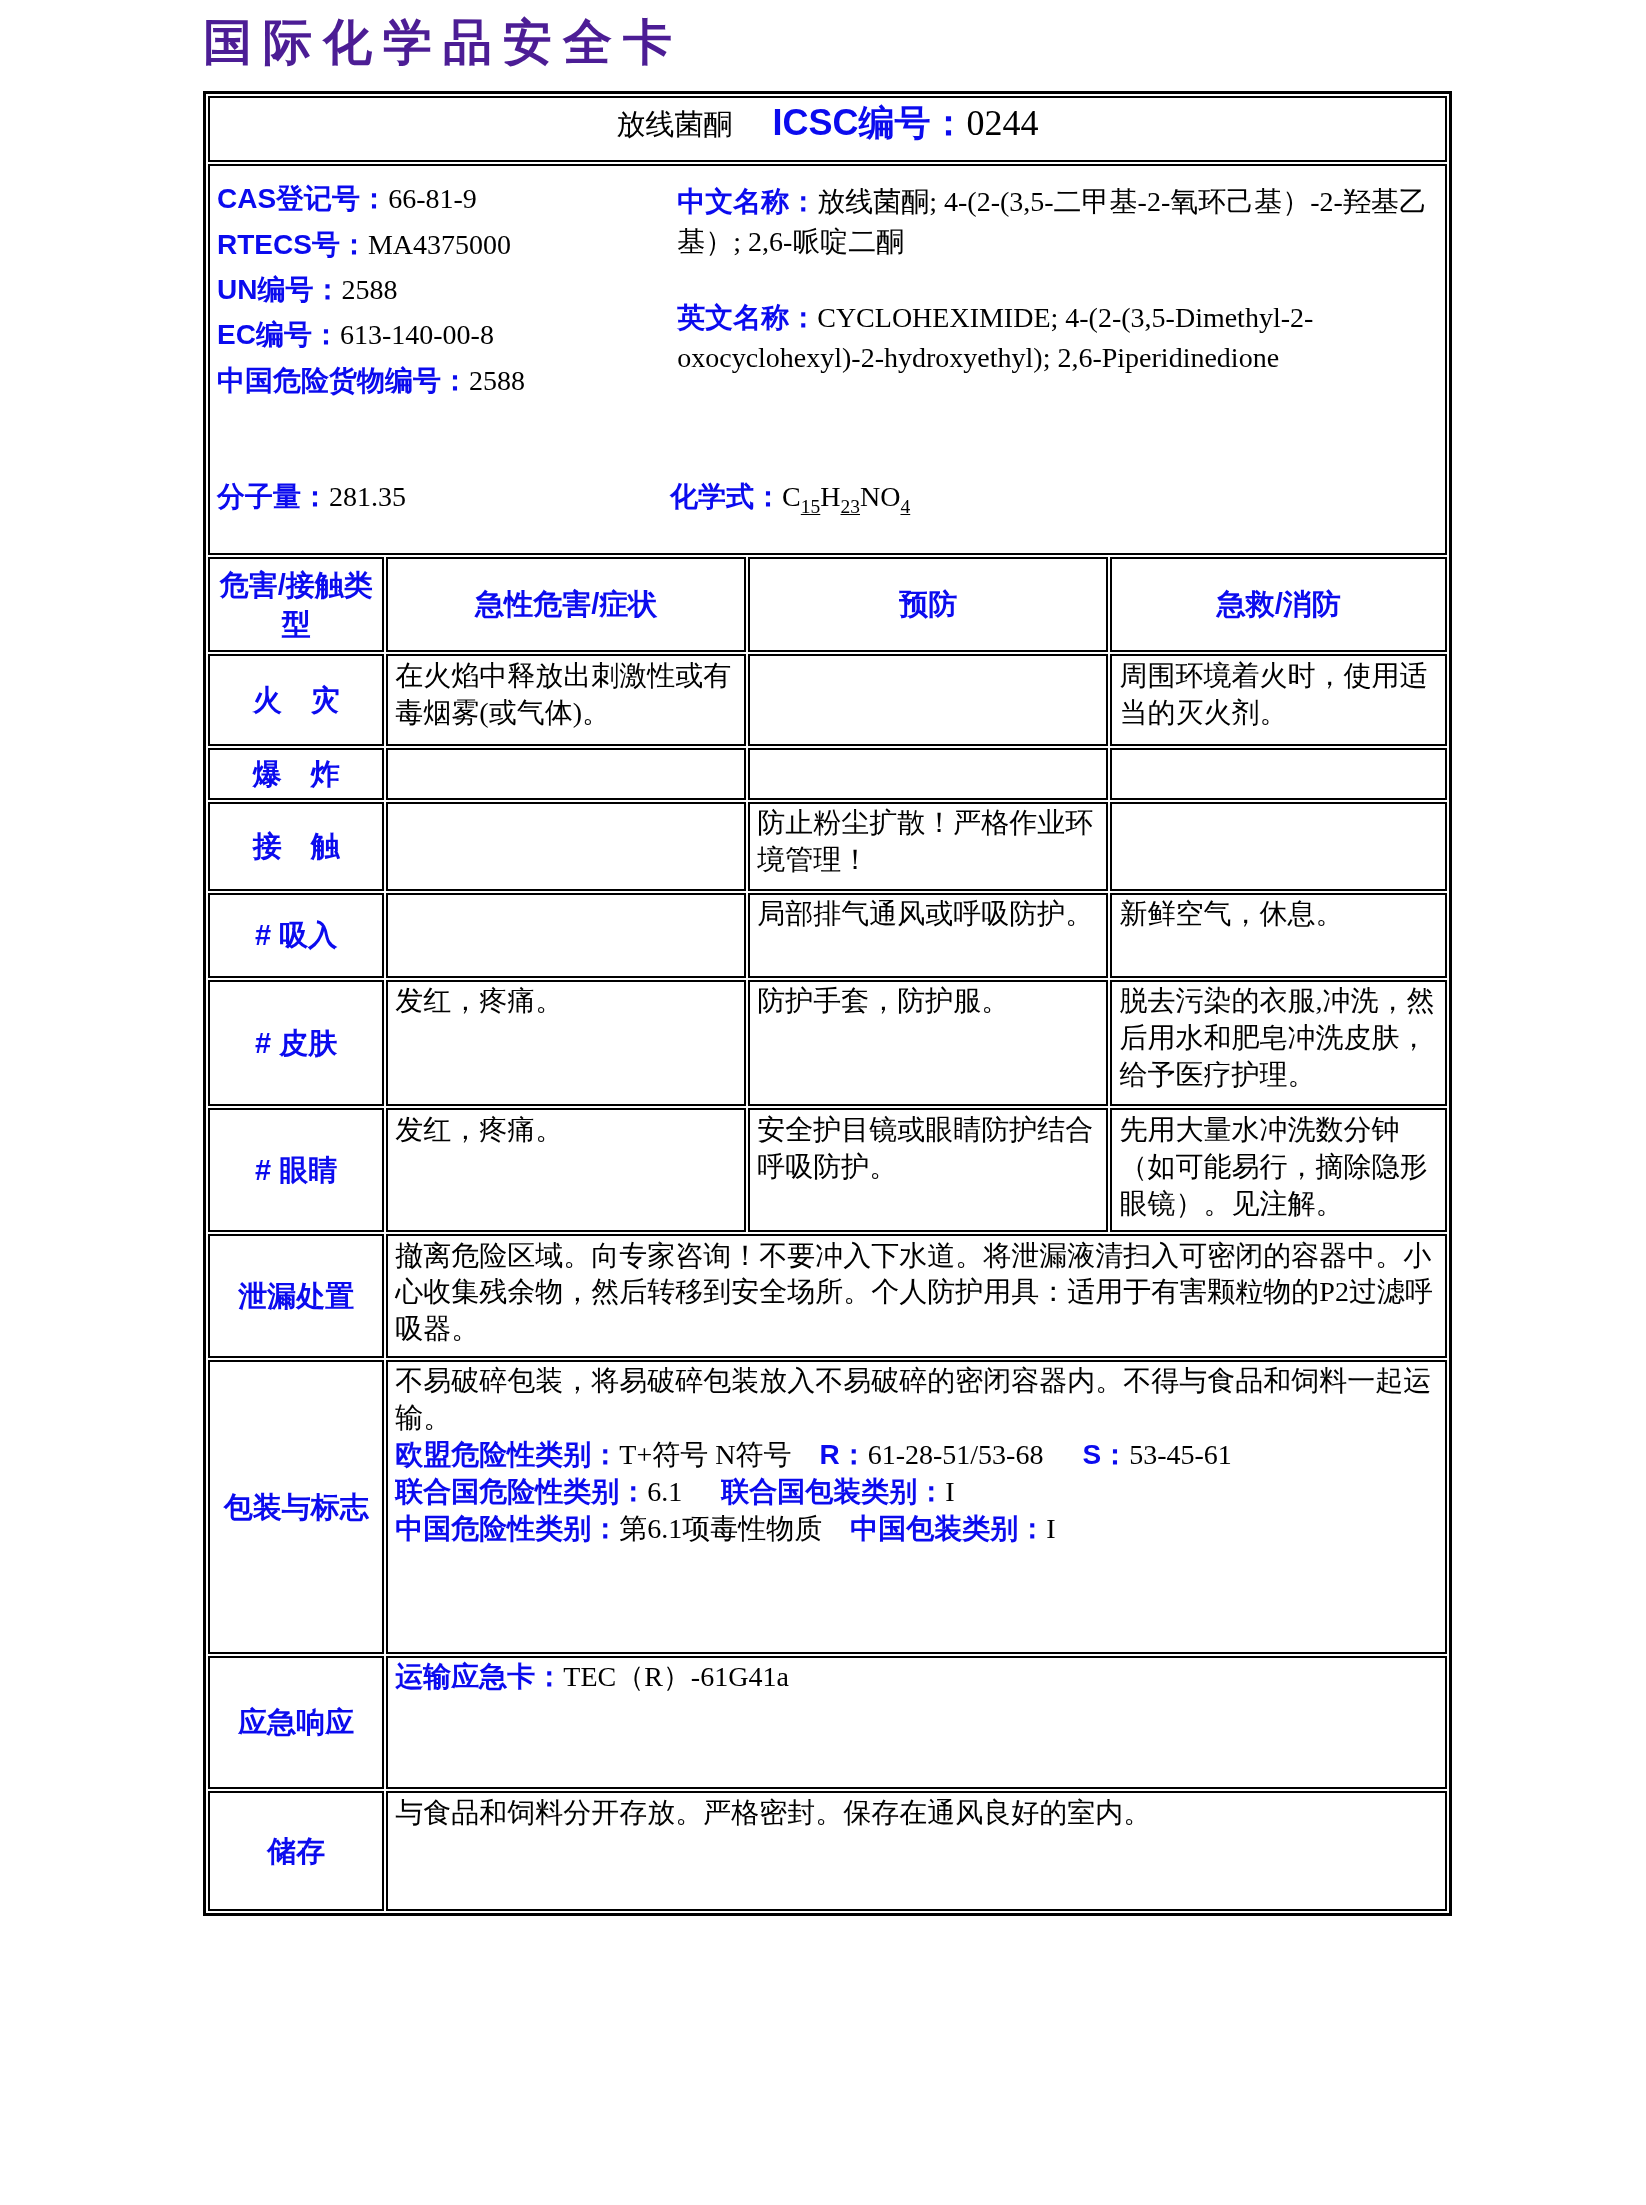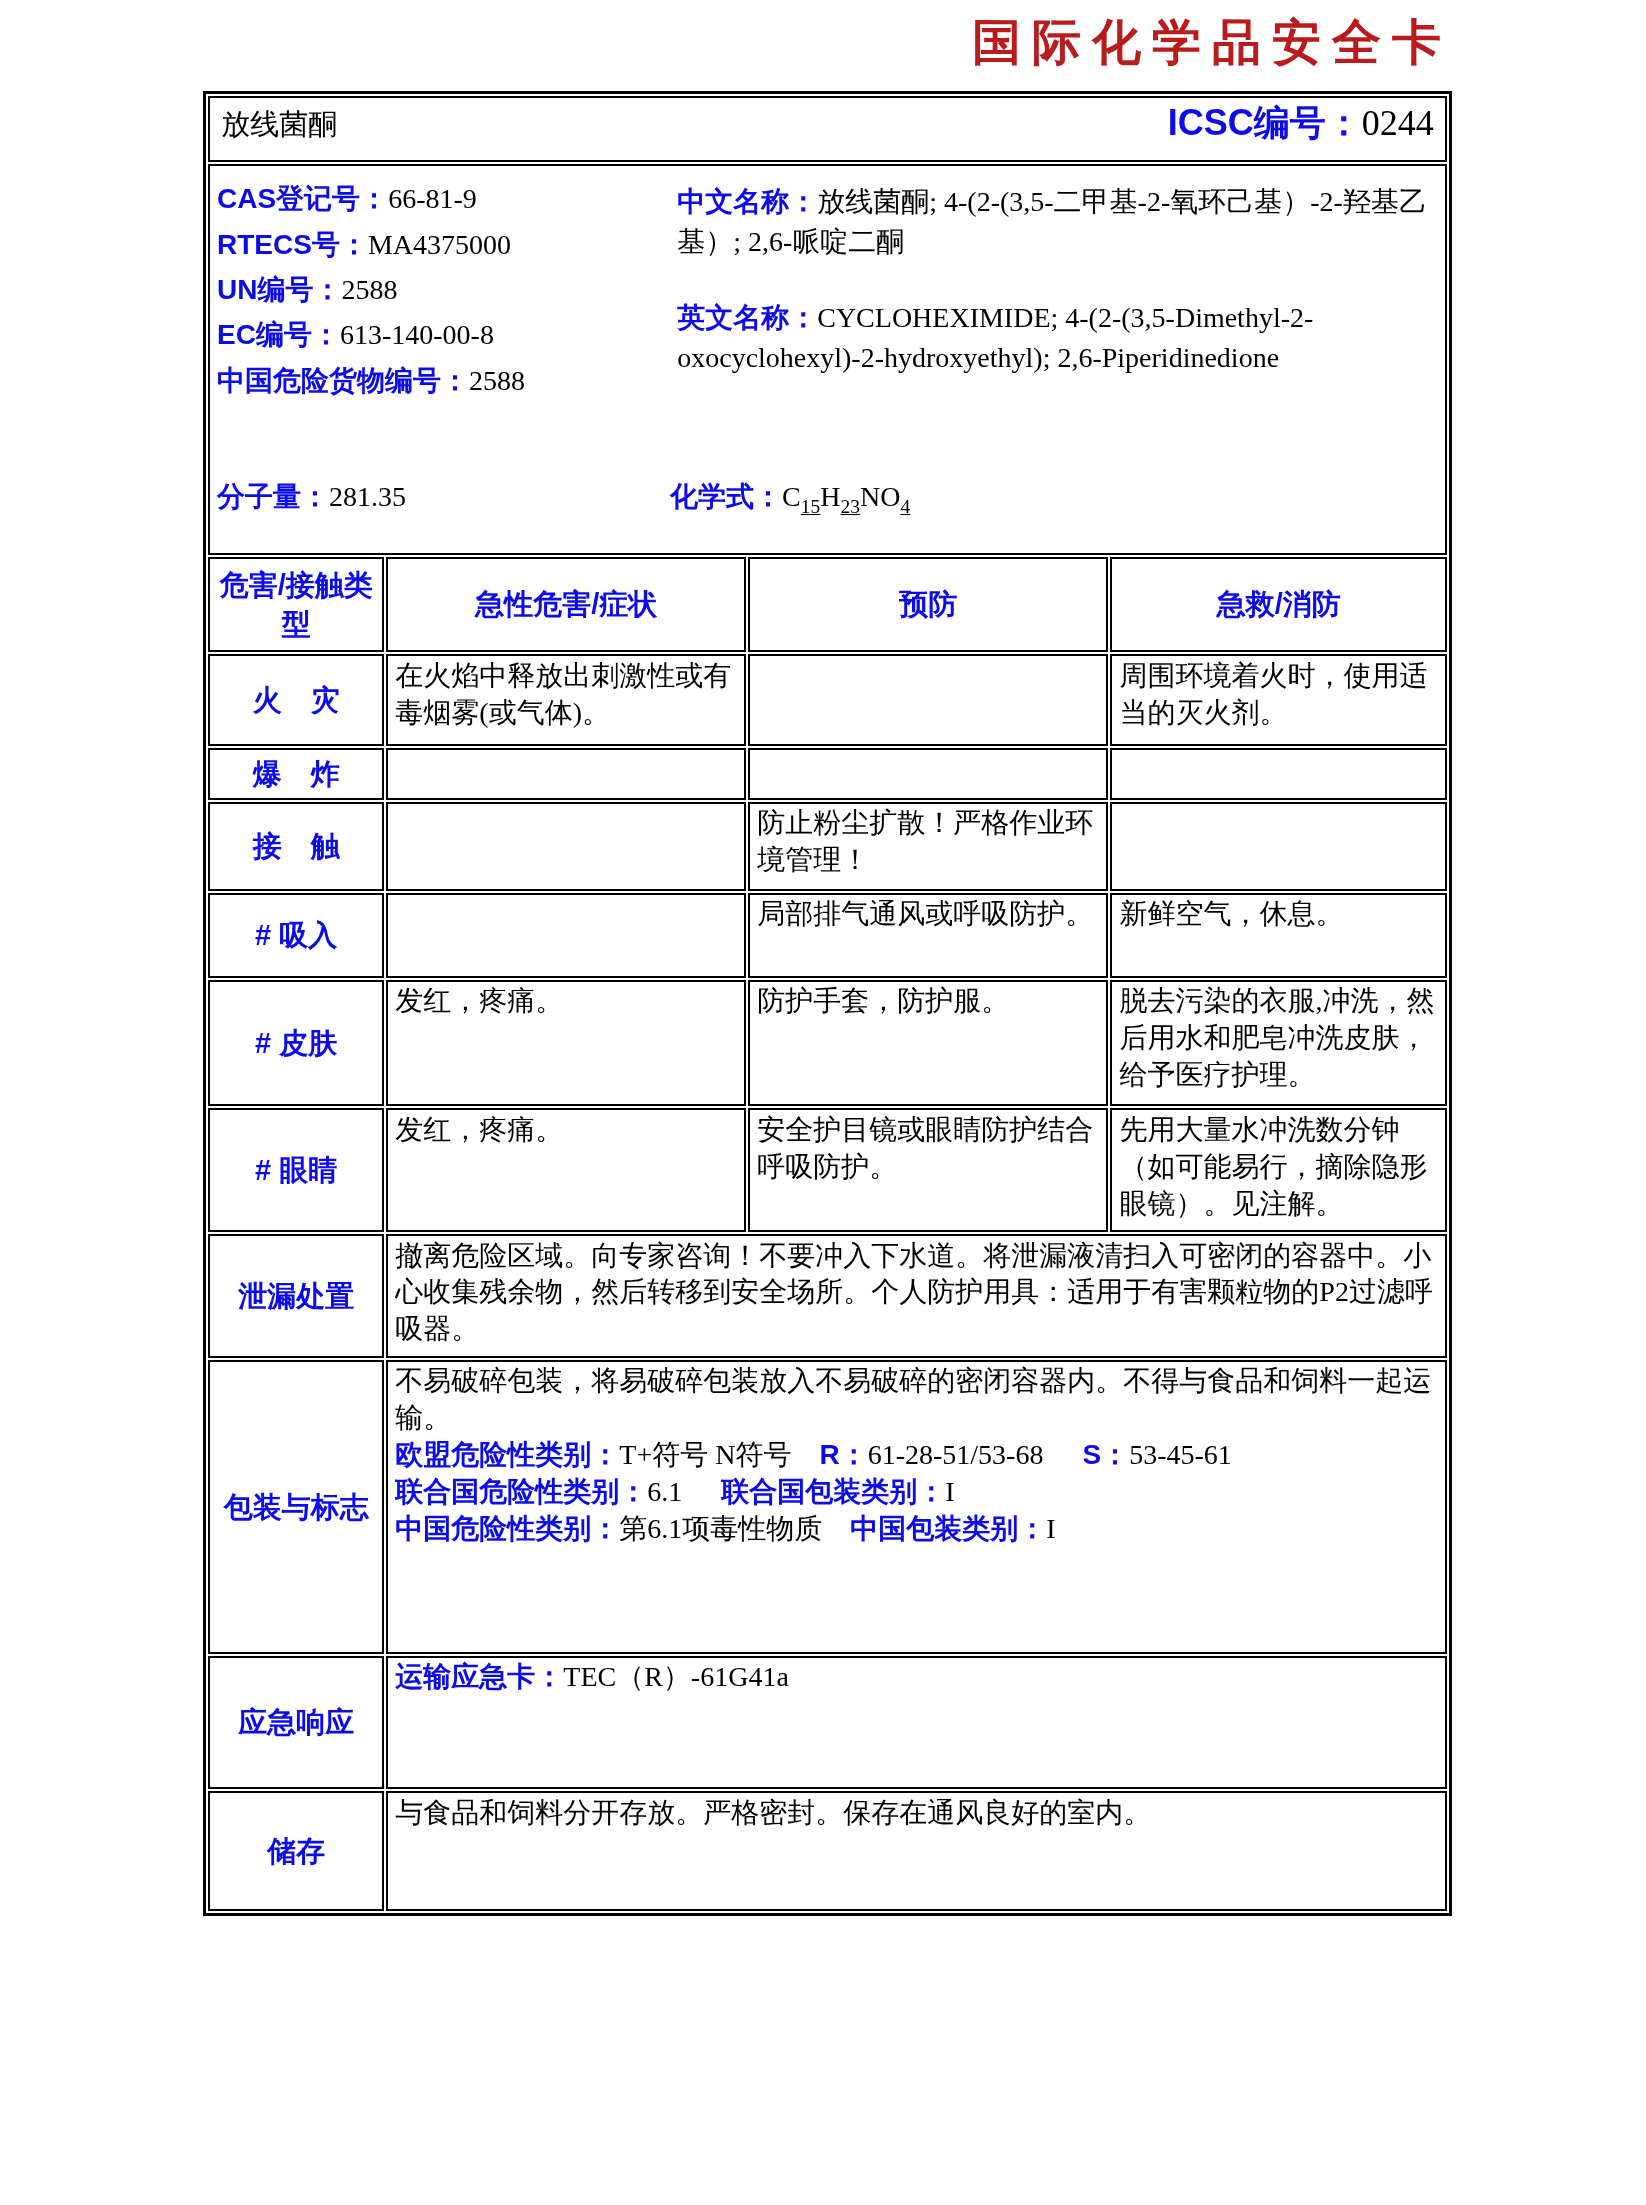--- a/index.html
+++ b/index.html
@@ -11,22 +11,22 @@
     width: 1647px;
     height: 2205px;
     position: relative;
     font-family: "Liberation Serif", "DejaVu Serif", serif;
     font-size: 28px;
     color: #000000;
   }
   .page-title {
     width: 1249px;
     margin: 9.8px 0 15.3px 203px;
-    text-align: right;
-    color: #b91c1c;
+    text-align: left;
+    color: #4c1d95;
     font-family: Liberation Sans, sans-serif;
     font-weight: bold;
     font-size: 49px;
     letter-spacing: 11px;
     white-space: nowrap;
   }
   table.card {
     border-collapse: separate;
     border-spacing: 2.8px;
     border: 3.5px solid #000000;
@@ -42,21 +42,21 @@
     line-height: 1.32;
     overflow: hidden;
   }
   .blue {
     color: #0b0bee;
     font-weight: bold;
     font-family: "Liberation Sans", "DejaVu Sans", sans-serif;
   }
   
   .hdr-cell { height: 59px; vertical-align: middle; }
-  .hdr-flex { display: flex; justify-content: space-between; align-items: center; padding: 0 4.2px; gap: 40px; }
+  .hdr-flex { display: flex; justify-content: center; align-items: center; padding: 0 4.2px; gap: 40px; }
   .hdr-flex .substance { font-size: 29px; }
   .hdr-flex .icsc { font-size: 36px; }
   
   .identity-cell { height: 384px; position: relative; }
   .id-flex { display: flex; padding-top: 9px; }
   .id-left { width: 37.2%; }
   .id-right { width: 62.8%; }
   .id-line { line-height: 1.62; white-space: nowrap; }
   .name-para { line-height: 1.42; margin: 6px; }
   .en-para { margin-top: 36px; }

